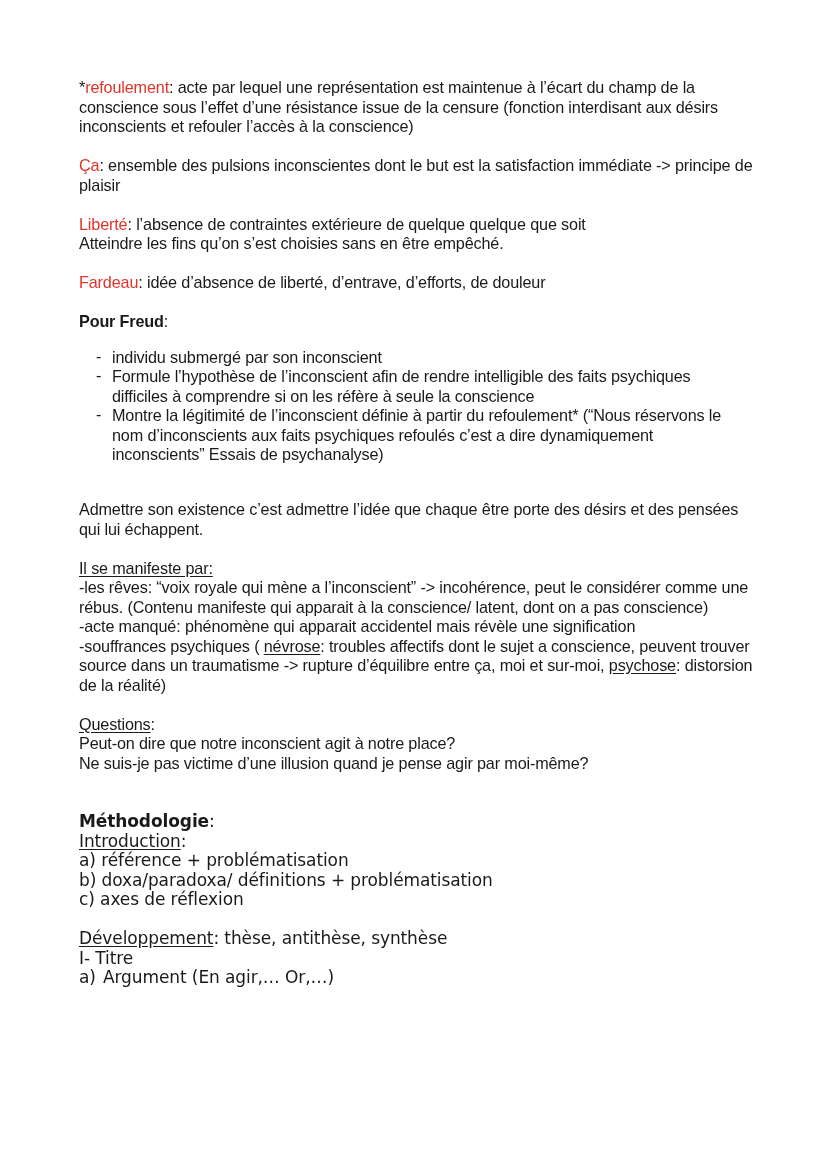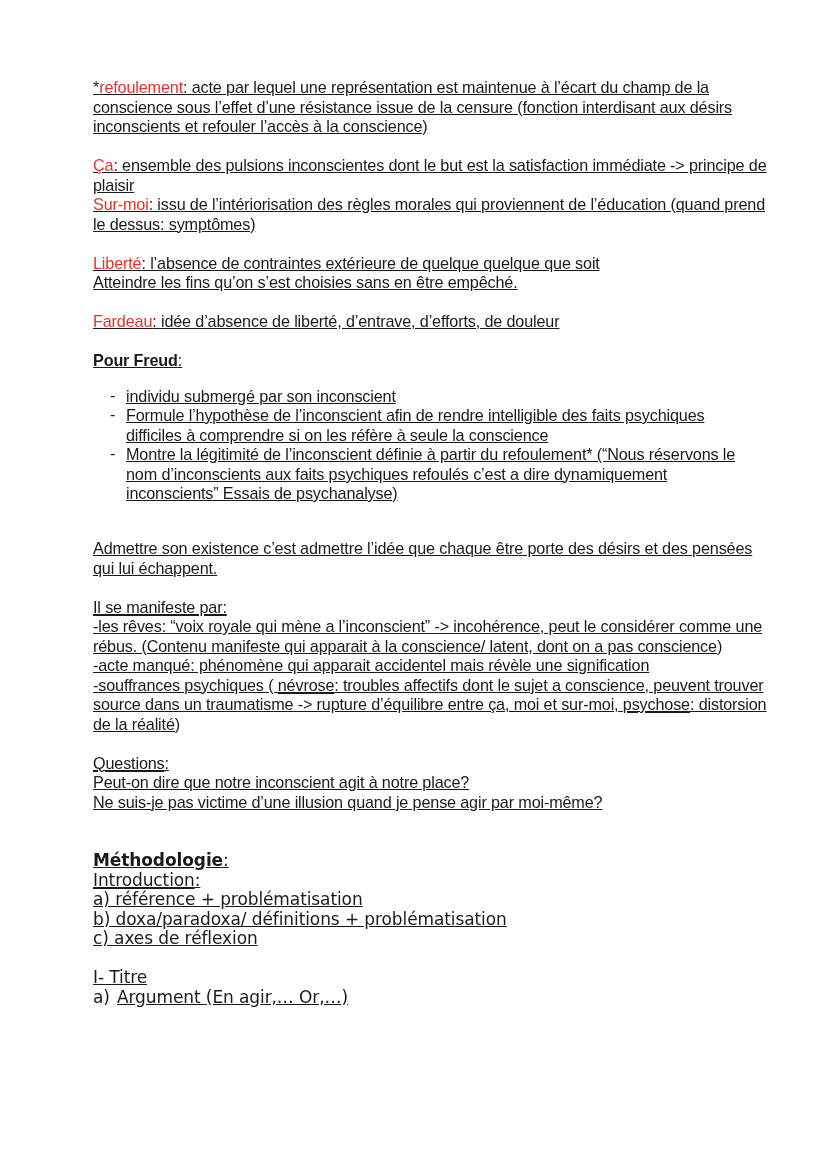--- a/index.html
+++ b/index.html
@@ -1,22 +1,21 @@
 <!DOCTYPE html>
 <html><head>
 <meta charset="utf-8">
 <style>
   html, body { margin: 0; padding: 0; background: #ffffff; }
   body { width: 828px; height: 1171px; position: relative; overflow: hidden; }
   .page {
-    position: absolute; left: 93px; top: 78px; width: 680px;
+    position: absolute; left: 79px; top: 78px; width: 680px;
     font-family: "Liberation Sans", sans-serif;
     font-size: 16.2px; line-height: 19.5px; color: #1a1a1a;
     letter-spacing: -0.15px;
-    text-decoration: underline;
   }
   .block { margin: 0; }
   .gap { height: 19.5px; }
   .gap2 { height: 39px; }
   .red { color: #e0342a; }
   .b { font-weight: bold; }
   .u { text-decoration: underline; text-underline-offset: 2px; }
   .list { margin: 16px; padding: 0; list-style: none; }
   .list li { position: relative; padding-left: 17px; }
   .list li::before { content: "-"; position: absolute; left: 1px; top: -1px; }
@@ -27,21 +26,20 @@
 </head>
 <body>
 
 <div class="page">
 
   <p class="block"><span>*</span><span class="red">refoulement</span><span>: acte par lequel une représentation est maintenue à l’écart du champ de la conscience sous l’effet d’une résistance issue de la censure (fonction interdisant aux désirs inconscients et refouler l’accès à la conscience)</span></p>
 
   <div class="gap"></div>
 
   <p class="block"><span class="red">Ça</span><span>: ensemble des pulsions inconscientes dont le but est la satisfaction immédiate -&gt; principe de plaisir</span></p>
-  <p class="block"><span class="red">Sur-moi</span><span>: issu de l’intériorisation des règles morales qui proviennent de l’éducation (quand prend le dessus: symptômes)</span></p>
 
   <div class="gap"></div>
 
   <p class="block"><span class="red">Liberté</span><span>: l’absence de contraintes extérieure de quelque quelque que soit</span></p>
   <p class="block">Atteindre les fins qu’on s’est choisies sans en être empêché.</p>
 
   <div class="gap"></div>
 
   <p class="block"><span class="red">Fardeau</span><span>: idée d’absence de liberté, d’entrave, d’efforts, de douleur</span></p>
 
@@ -75,17 +73,18 @@
 
   <div class="meth">
     <p class="block"><span class="b">Méthodologie</span><span>:</span></p>
     <p class="block"><span class="u">Introduction</span><span>:</span></p>
     <p class="block">a) référence + problématisation</p>
     <p class="block">b) doxa/paradoxa/ définitions + problématisation</p>
     <p class="block">c) axes de réflexion</p>
 
     <div class="gap"></div>
 
+    <p class="block"><span class="u">Développement</span><span>: thèse, antithèse, synthèse</span></p>
     <p class="block">I- Titre</p>
     <p class="block arg"><span class="lbl">a)</span><span>Argument (En agir,… Or,…)</span></p>
   </div>
 
 </div>
 
 </body></html>

